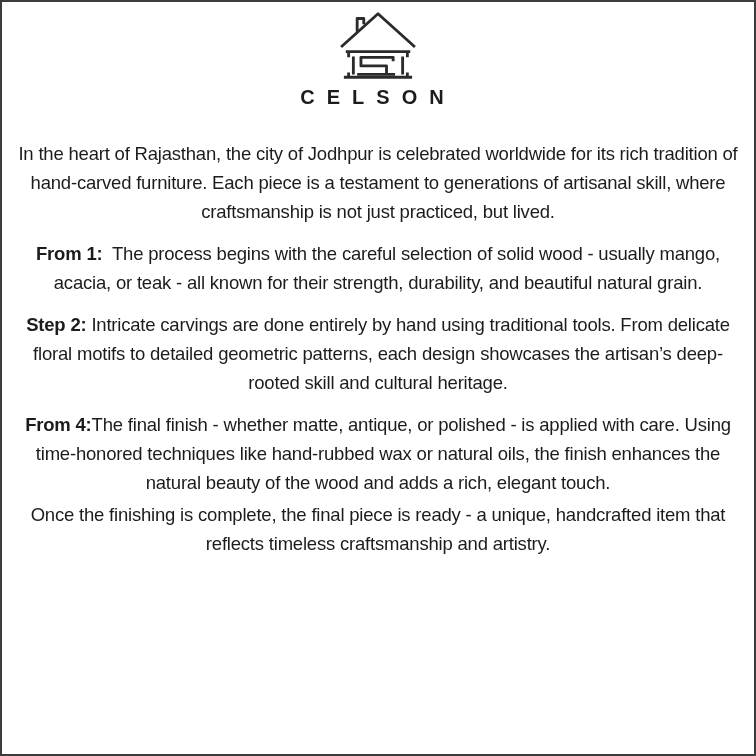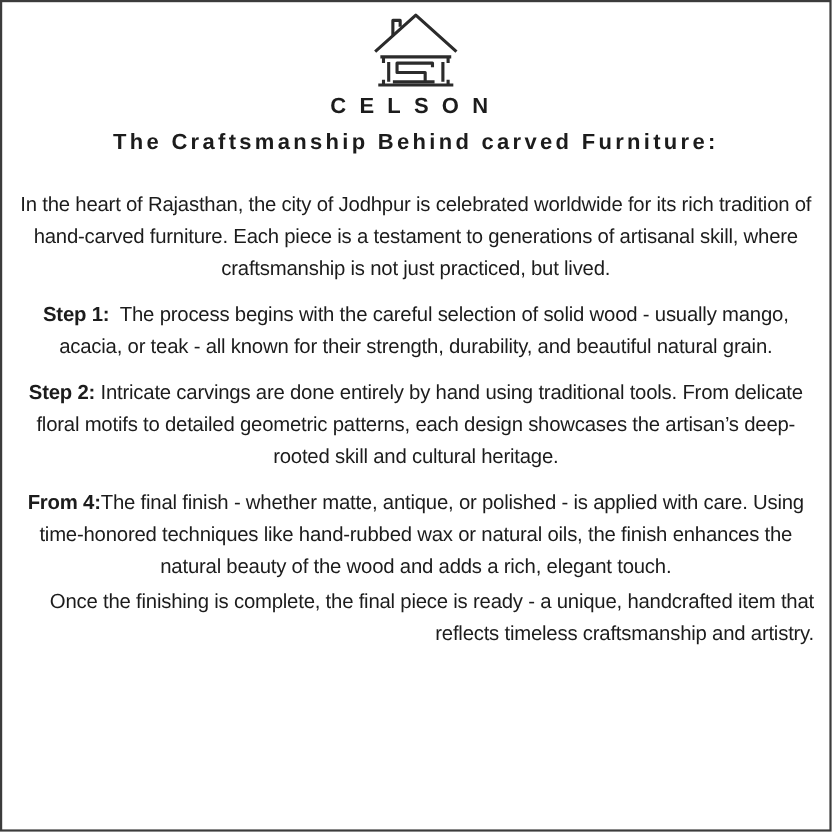--- a/index.html
+++ b/index.html
@@ -38,21 +38,21 @@
     margin-top: 9px;
   }
   .body-copy { margin-top: 30px; }
   .para {
     font-size: 18.5px;
     letter-spacing: -0.2px;
     line-height: 29px;
     max-width: 724px;
     margin: 0 auto 13px;
   }
-  .para:last-child { margin-top: -10px; margin-bottom: 0; text-align: right; }
+  .para:last-child { margin-top: -10px; margin-bottom: 0; }
   .step-label { font-weight: bold; }
 </style>
 </head>
 <body>
 
 <div class="page">
 
   <header>
     <div class="logo">
       <svg viewBox="0 0 88 76" fill="none" stroke="#2b2b2b" stroke-width="3" stroke-linejoin="round" stroke-linecap="butt" aria-hidden="true">
@@ -66,29 +66,28 @@
 
         <path d="M18 49 V68 M70 49 V68"></path>
 
         <path d="M60 54 L60 50 L26 50 L26 59 L53 59 L53 68 M62 68 L22 68"></path>
 
         <path d="M8 71 H80"></path>
         <path d="M13 70 V66 M75 70 V66"></path>
       </svg>
     </div>
     <div class="brand">CELSON</div>
-    <h1 class="heading">The Craftsmanship Behind carved Furniture:</h1>
   </header>
 
   <main class="body-copy">
 
     <div id="paras">
       <p class="para"><strong class="step-label"></strong><span class="para-text">In the heart of Rajasthan, the city of Jodhpur is celebrated worldwide for its rich tradition of hand-carved furniture. Each piece is a testament to generations of artisanal skill, where craftsmanship is not just practiced, but lived.</span></p>
 
-      <p class="para"><strong class="step-label">Step 1:</strong><span class="para-text">&nbsp; The process begins with the careful selection of solid wood - usually mango, acacia, or teak - all known for their strength, durability, and beautiful natural grain.</span></p>
+      <p class="para"><strong class="step-label">From 1:</strong><span class="para-text">&nbsp; The process begins with the careful selection of solid wood - usually mango, acacia, or teak - all known for their strength, durability, and beautiful natural grain.</span></p>
 
       <p class="para"><strong class="step-label">Step 2:</strong><span class="para-text"> Intricate carvings are done entirely by hand using traditional tools. From delicate floral motifs to detailed geometric patterns, each design showcases the artisan’s deep-rooted skill and cultural heritage.</span></p>
 
 
       <p class="para"><strong class="step-label">From 4:</strong><span class="para-text">The final finish - whether matte, antique, or polished - is applied with care. Using time-honored techniques like hand-rubbed wax or natural oils, the finish enhances the natural beauty of the wood and adds a rich, elegant touch.</span></p>
 
       <p class="para"><strong class="step-label"></strong><span class="para-text">Once the finishing is complete, the final piece is ready - a unique, handcrafted item that reflects timeless craftsmanship and artistry.</span></p>
     </div>
   </main>
 

